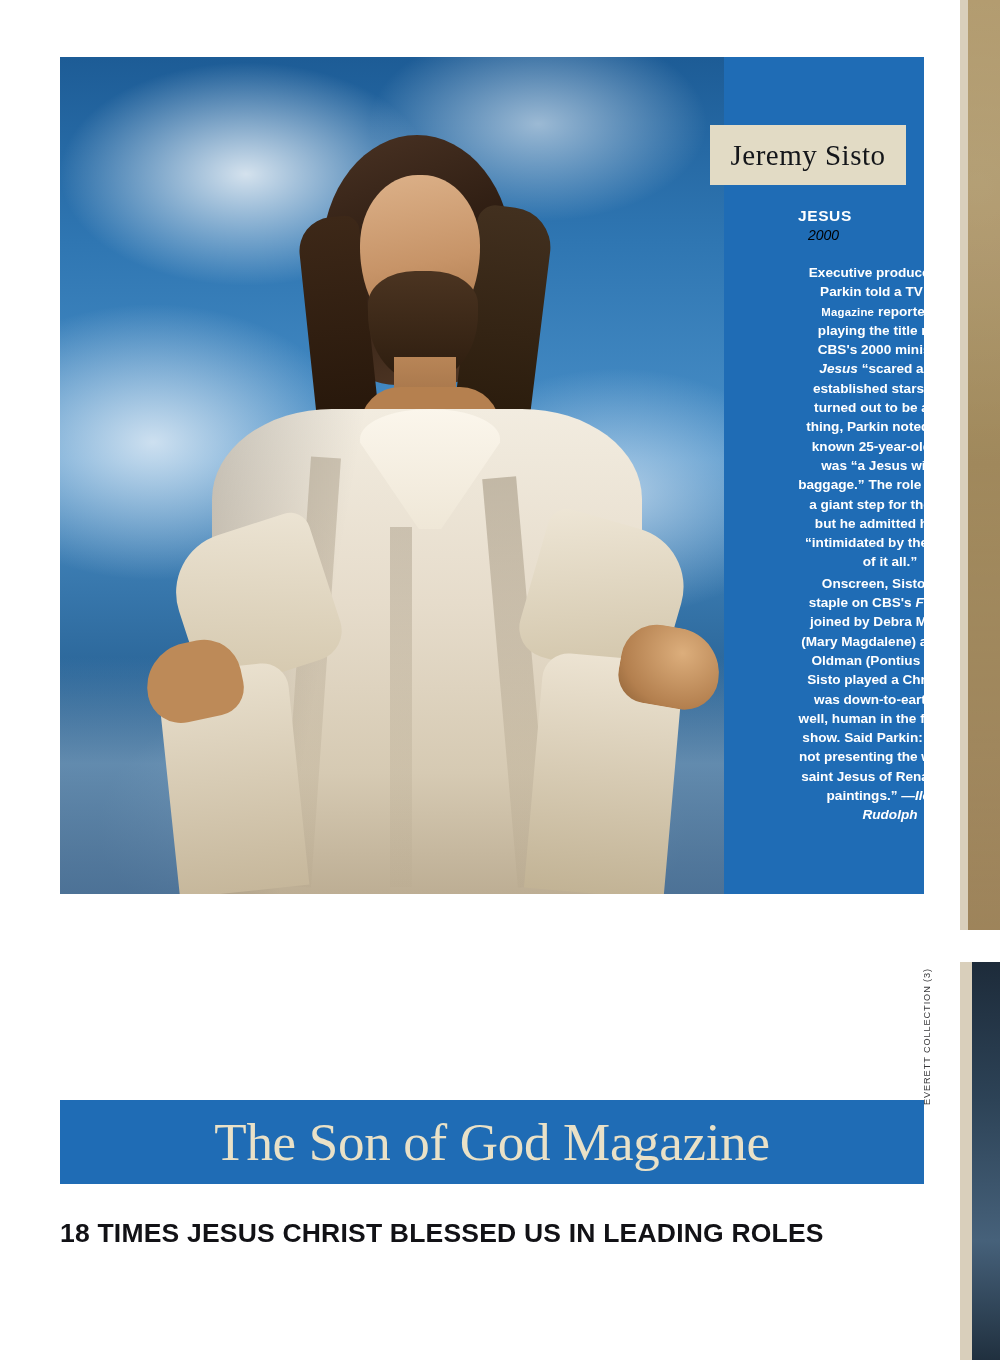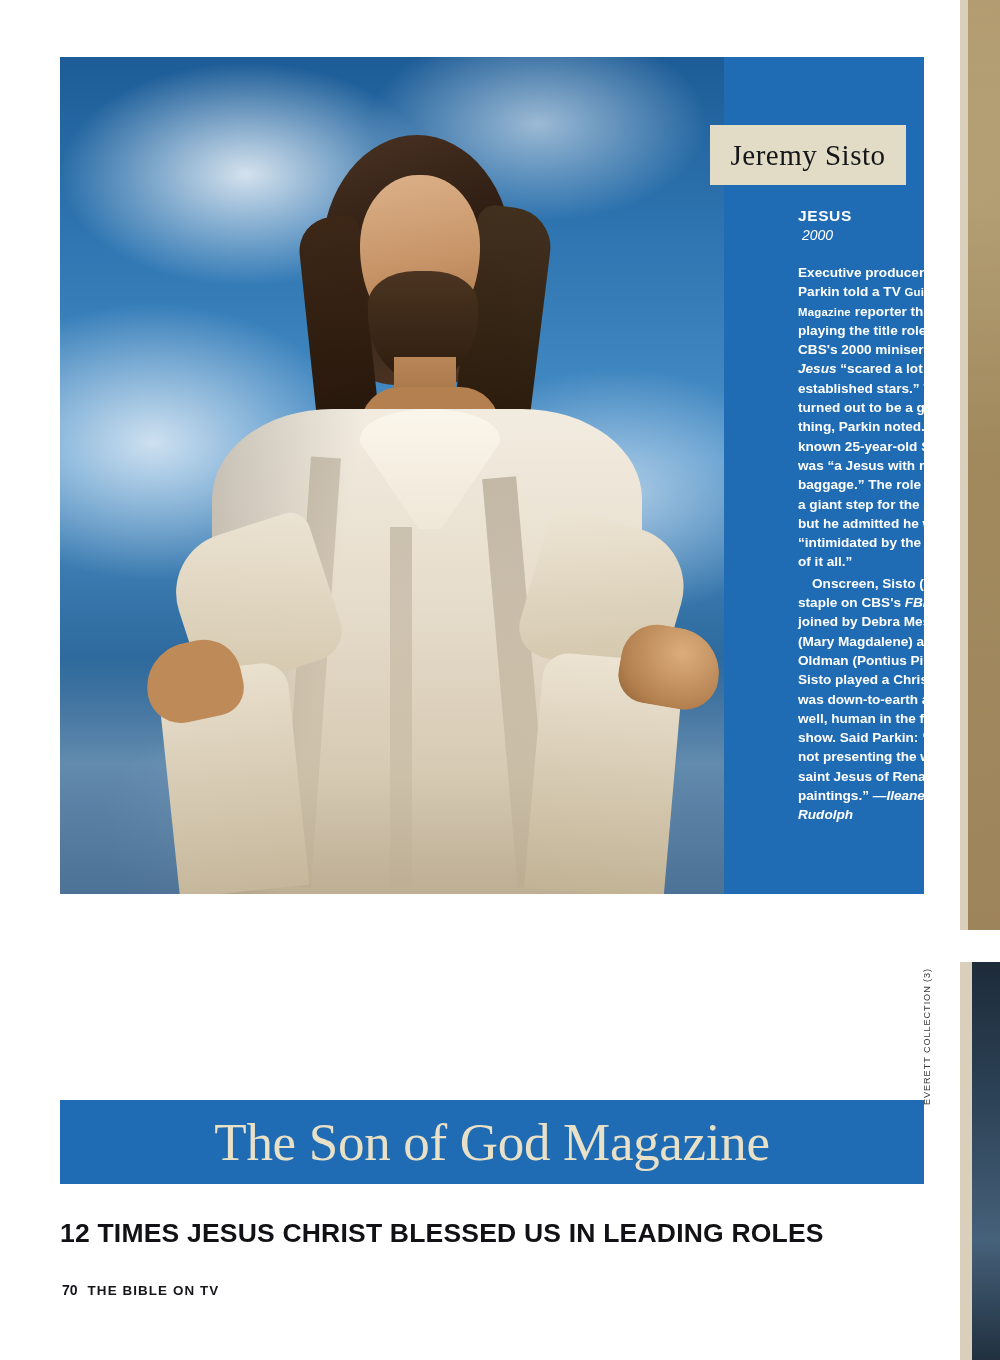--- a/index.html
+++ b/index.html
@@ -69,20 +69,21 @@
 
   
   #photo-block {
     position: absolute;
     left: 60px;
     top: 57px;
     width: 864px;
     height: 837px;
     overflow: hidden;
     background: #2f6fb0;
+    text-align: center;
   }
 
   
   #sky {
     position: absolute;
     left: 0; top: 0;
     width: 664px;
     height: 837px;
     background:
       radial-gradient(ellipse 300px 180px at 28% 14%, rgba(255,255,255,.80) 0%, rgba(255,255,255,0) 62%),
@@ -263,25 +264,25 @@
     position: absolute;
     left: 74px;
     top: 150px;
     font-size: 15.5px;
     font-weight: bold;
     letter-spacing: .6px;
     color: #ffffff;
   }
   #show-year {
     position: absolute;
-    left: 78px;
+    left: 84px;
     top: 170px;
     font-size: 14px;
     font-style: italic;
-    color: #ffffff;
+    color: #000000;
   }
   #body-copy {
     position: absolute;
     left: 74px;
     top: 206px;
     width: 184px;
     font-size: 13.6px;
     line-height: 1.42;
     font-weight: bold;
     color: #ffffff;
@@ -428,22 +429,18 @@
       </div>
 
     </div>
   </div>
 
 
   <div id="subhead-band">
     <span id="subhead-text">The Son of God Magazine</span>
   </div>
 
-  <div id="deck">12 TIMES JESUS CHRIST BLESSED US IN LEADING ROLES</div>
-
-  <div id="footer">
-    <span id="folio">70</span>
-    <span id="footer-label">THE BIBLE ON TV</span>
-  </div>
+  <div id="deck">18 TIMES JESUS CHRIST BLESSED US IN LEADING ROLES</div>
+
 
   <div id="credit">EVERETT COLLECTION (3)</div>
 
 </div>
 
 </body></html>

